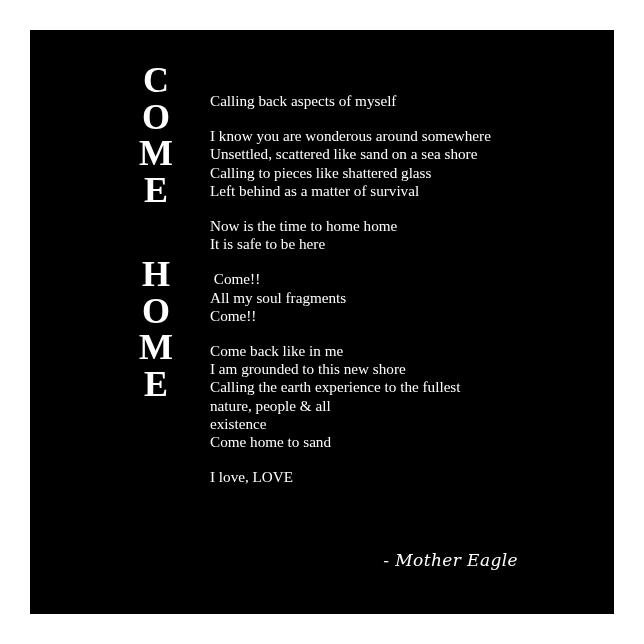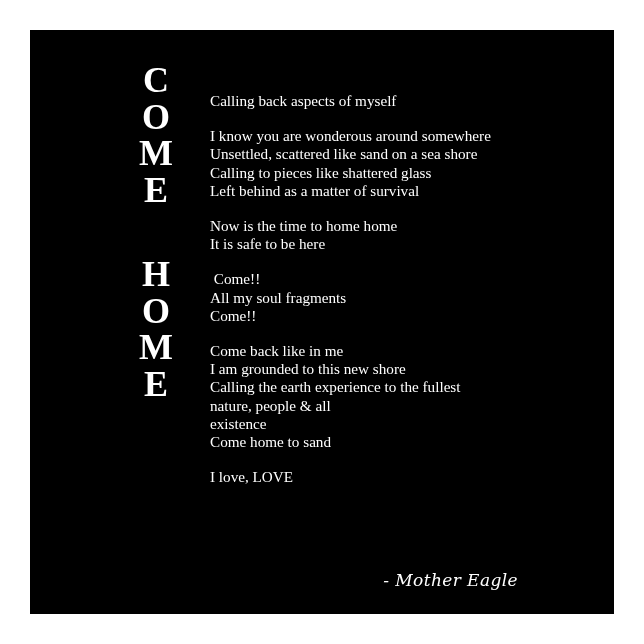--- a/index.html
+++ b/index.html
@@ -63,21 +63,20 @@
   .signature {
     position: absolute;
     right: 96px;
     top: 520px;
     color: #ffffff;
     font-family: "DejaVu Serif", serif;
     font-style: italic;
     font-size: 17px;
     letter-spacing: 0.4px;
     white-space: nowrap;
-    margin-top: 20px;
   }
 </style>
 </head>
 <body>
 
 <div class="poster-frame">
 
   <div class="vertical-title">
     <span class="ch">C</span>
     <span class="ch">O</span>

